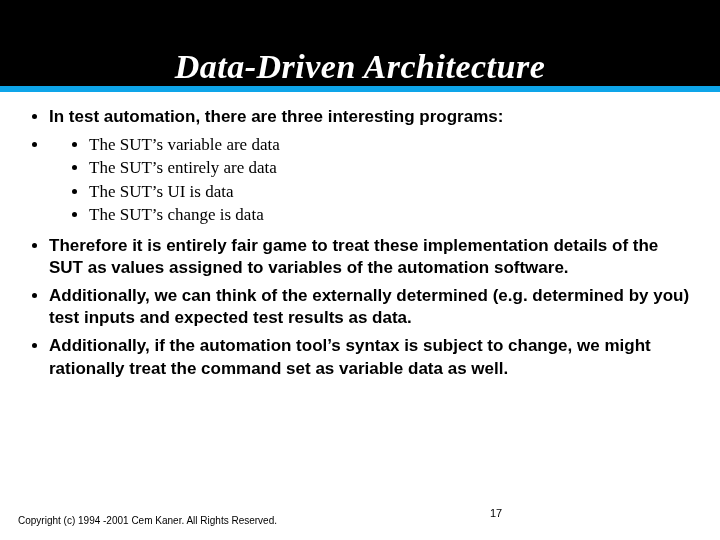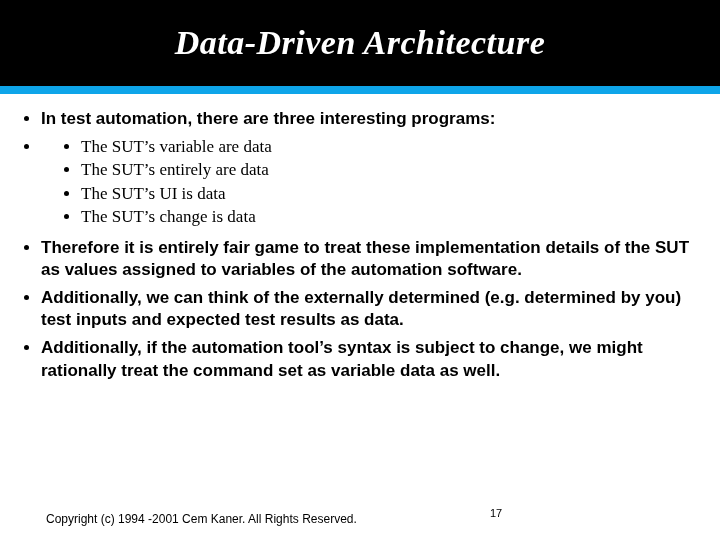--- a/index.html
+++ b/index.html
@@ -16,34 +16,34 @@
     position: relative;
     width: 720px;
     height: 540px;
     box-sizing: border-box;
   }
   .title-band {
     background: #000;
     color: #fff;
     height: 86px;
     display: flex;
-    align-items: center;
+    align-items: flex-end;
     justify-content: center;
-    border-bottom: 8px solid #0ea5e9;
+    border-bottom: 6px solid #0ea5e9;
   }
   .title-band h1 {
     margin: 0;
     font-family: "Times New Roman", Times, serif;
     font-style: italic;
     font-weight: bold;
     font-size: 34px;
     letter-spacing: 0.5px;
   }
   .body {
-    padding: 14px 24px 0 19px;
+    padding: 14px 24px 0 27px;
   }
   ul.outer {
     list-style: disc;
     margin: 0;
     padding-left: 22px;
   }
   ul.outer > li {
     font-family: Arial, Helvetica, sans-serif;
     font-size: 17px;
     font-weight: bold;
@@ -60,22 +60,21 @@
     font-size: 17px;
     font-weight: normal;
     line-height: 1.25;
     margin-bottom: 2px;
   }
   .footer {
     position: absolute;
     left: 18px;
     bottom: 14px;
     font-family: Arial, Helvetica, sans-serif;
-    font-size: 12px;
-    margin-left: 28px;
+    font-size: 10px;
   }
   .page-num {
     position: absolute;
     left: 490px;
     bottom: 21px;
     font-family: Arial, Helvetica, sans-serif;
     font-size: 11px;
   }
 </style>
 </head>

